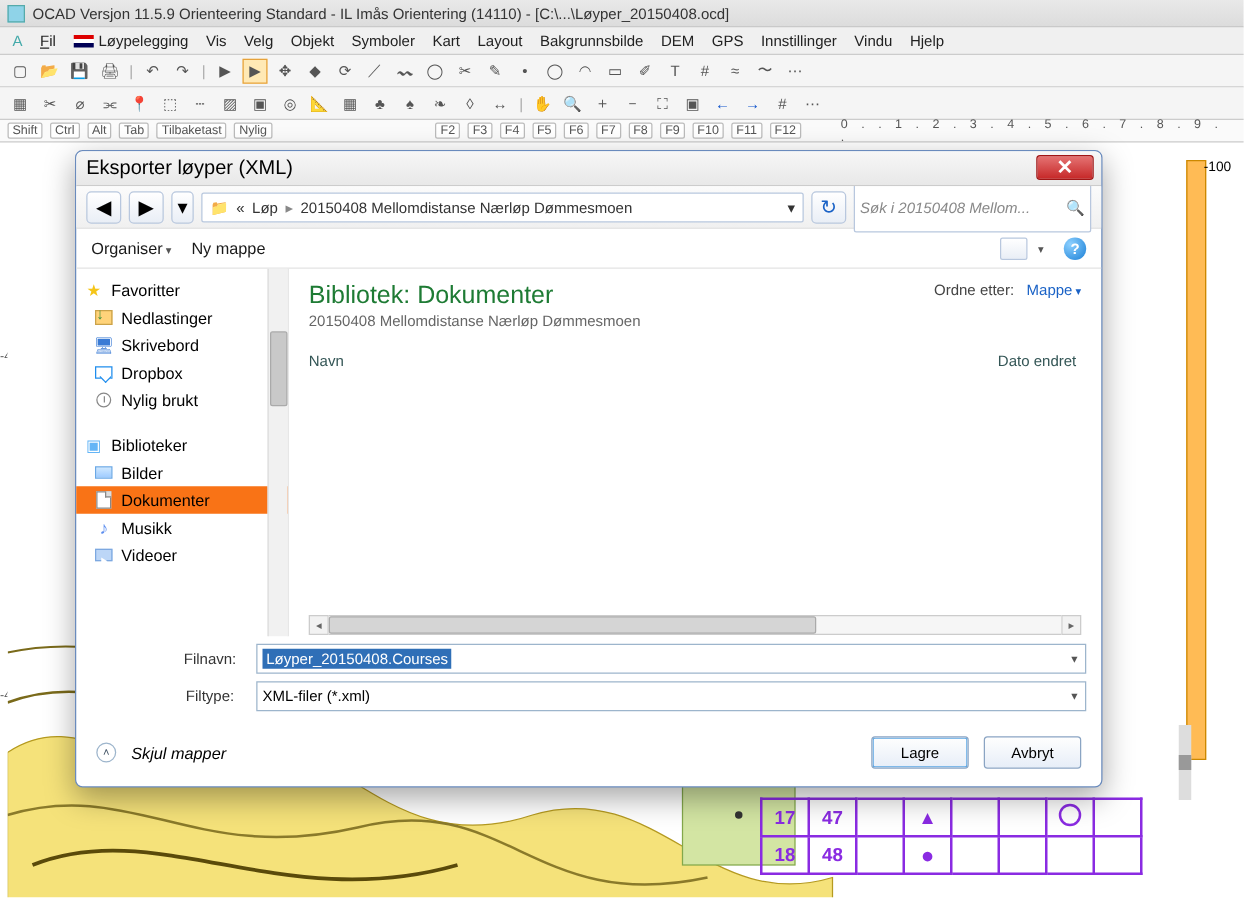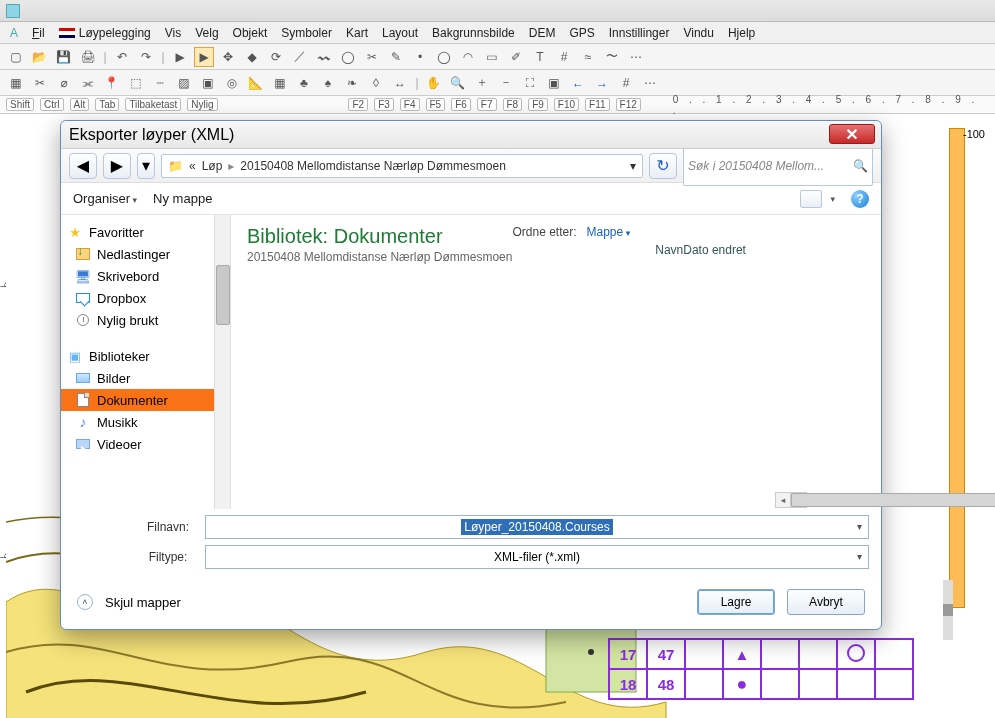--- a/index.html
+++ b/index.html
@@ -118,52 +118,53 @@
   .clock::after{content:'';position:absolute;left:5px;top:2px;width:1px;height:5px;background:#888;}
   .lib{color:#64b5f6;}
   .pic{width:14px;height:10px;background:linear-gradient(#cfe8ff,#9ecbff);border:1px solid #6aa8e6;}
   .doc{width:12px;height:14px;background:#fff;border:1px solid #888;position:relative;}
   .doc::after{content:'';position:absolute;right:-1px;top:-1px;width:4px;height:4px;background:#ddd;border-left:1px solid #888;border-bottom:1px solid #888;}
   .mus{color:#5b8def;font-size:14px;}
   .vid{width:14px;height:10px;background:#bcd6f7;border:1px solid #7da8e0;}
   .vid::after{content:'';width:0;height:0;border-left:5px solid #fff;border-top:3px solid transparent;border-bottom:3px solid transparent;display:inline-block;margin-left:4px;}
   .tree-gap{height:14px;}
 
-  .main-pane{flex:1; padding:10px 16px 0 16px; display:flex; flex-direction:row; min-width:0;gap:25px;}
+  .main-pane{flex:1; padding:10px 16px 0 16px; display:flex; flex-direction:column; min-width:0;}
   .lib-head{display:flex; align-items:flex-start;}
   .lib-title{font-size:20px; color:#1e7b34; font-weight:400;}
   .lib-sub{font-size:12px; color:#666; margin-top:2px;}
   .arrange{margin-left:auto; font-size:12px; color:#444;}
   .arrange a{color:#1a62c6; cursor:pointer;}
   .arrange a::after{content:' \25BE'; font-size:9px;}
   .col-head{display:flex; font-size:12px; color:#355; margin-top:18px; padding-right:4px;}
   .col-head .c1{flex:1;}
   .empty-msg{text-align:center; color:#686868; font-size:13px; margin-top:36px;}
   .hscroll{margin-top:auto; height:18px; display:flex; align-items:center;}
   .hscroll .arr{width:16px;height:16px;background:#f2f2f2;border:1px solid #ccc;display:flex;align-items:center;justify-content:center;font-size:9px;color:#666;}
   .hscroll .track{flex:1;height:16px;background:#f6f6f6;border-top:1px solid #ccc;border-bottom:1px solid #ccc;position:relative;}
   .hscroll .thumb{position:absolute;left:0;top:0;height:14px;width:390px;background:#d5d5d5;border:1px solid #aaa;border-radius:2px;}
 
   .dlg-fields{padding:6px 12px 0 80px; font-size:12px;}
   .field-row{display:flex;align-items:center;gap:10px;margin-bottom:6px;}
   .field-row label{width:54px;text-align:center;color:#333;}
-  .combo{flex:1;height:24px;border:1px solid #9db5cc;background:#fff;display:flex;align-items:center;padding:0 4px;position:relative;justify-content:center;}
+  .combo{flex:1;height:24px;border:1px solid #9db5cc;background:#fff;display:flex;align-items:center;padding:0 4px;position:relative;}
   .combo .caret{position:absolute;right:6px;top:5px;font-size:10px;color:#555;}
   .combo .sel{background:#2f6fb7;color:#fff;padding:1px 3px;}
   .dlg-footer{display:flex;align-items:center;padding:14px 16px 14px 16px;gap:12px;}
   .chev{width:16px;height:16px;border:1px solid #9db5cc;border-radius:50%;display:flex;align-items:center;justify-content:center;font-size:9px;color:#456;}
   .dlg-footer .sp{flex:1;}
   .btn{min-width:78px;height:26px;border:1px solid #8aa4c3;background:linear-gradient(#fefefe,#e7eef8);border-radius:3px;font-size:12px;display:flex;align-items:center;justify-content:center;}
   .btn.primary{box-shadow:0 0 0 1px #5ca7e4 inset;}
 </style>
 </head>
 <body>
 
 <div class="app-title-bar">
   <span class="ocad-logo"></span>
+  <span>OCAD Versjon 11.5.9  Orienteering Standard - IL Imås Orientering (14110) - [C:\...\Løyper_20150408.ocd]</span>
 </div>
 
 <div class="menu-bar">
   <span style="color:#4aa;">A</span>
   <span><u>F</u>il</span>
   <span><span class="flag"></span><span>Løypelegging</span></span>
   <span>Vis</span>
   <span>Velg</span>
   <span>Objekt</span>
   <span>Symboler</span>
@@ -453,21 +454,21 @@
       <label>Filtype:</label>
       <div class="combo">
         <span>XML-filer (*.xml)</span>
         <span class="caret">▾</span>
       </div>
     </div>
   </div>
 
   <div class="dlg-footer">
     <span class="chev">˄</span>
-    <span style="font-size:13px;">Skjul mapper</span>
+    <span style="font-size:13px;font-style:italic;">Skjul mapper</span>
     <span class="sp"></span>
     <div class="btn primary">
         <span>Lagre</span>
       </div>
     <div class="btn">
         <span>Avbryt</span>
       </div>
   </div>
 </div>
 

